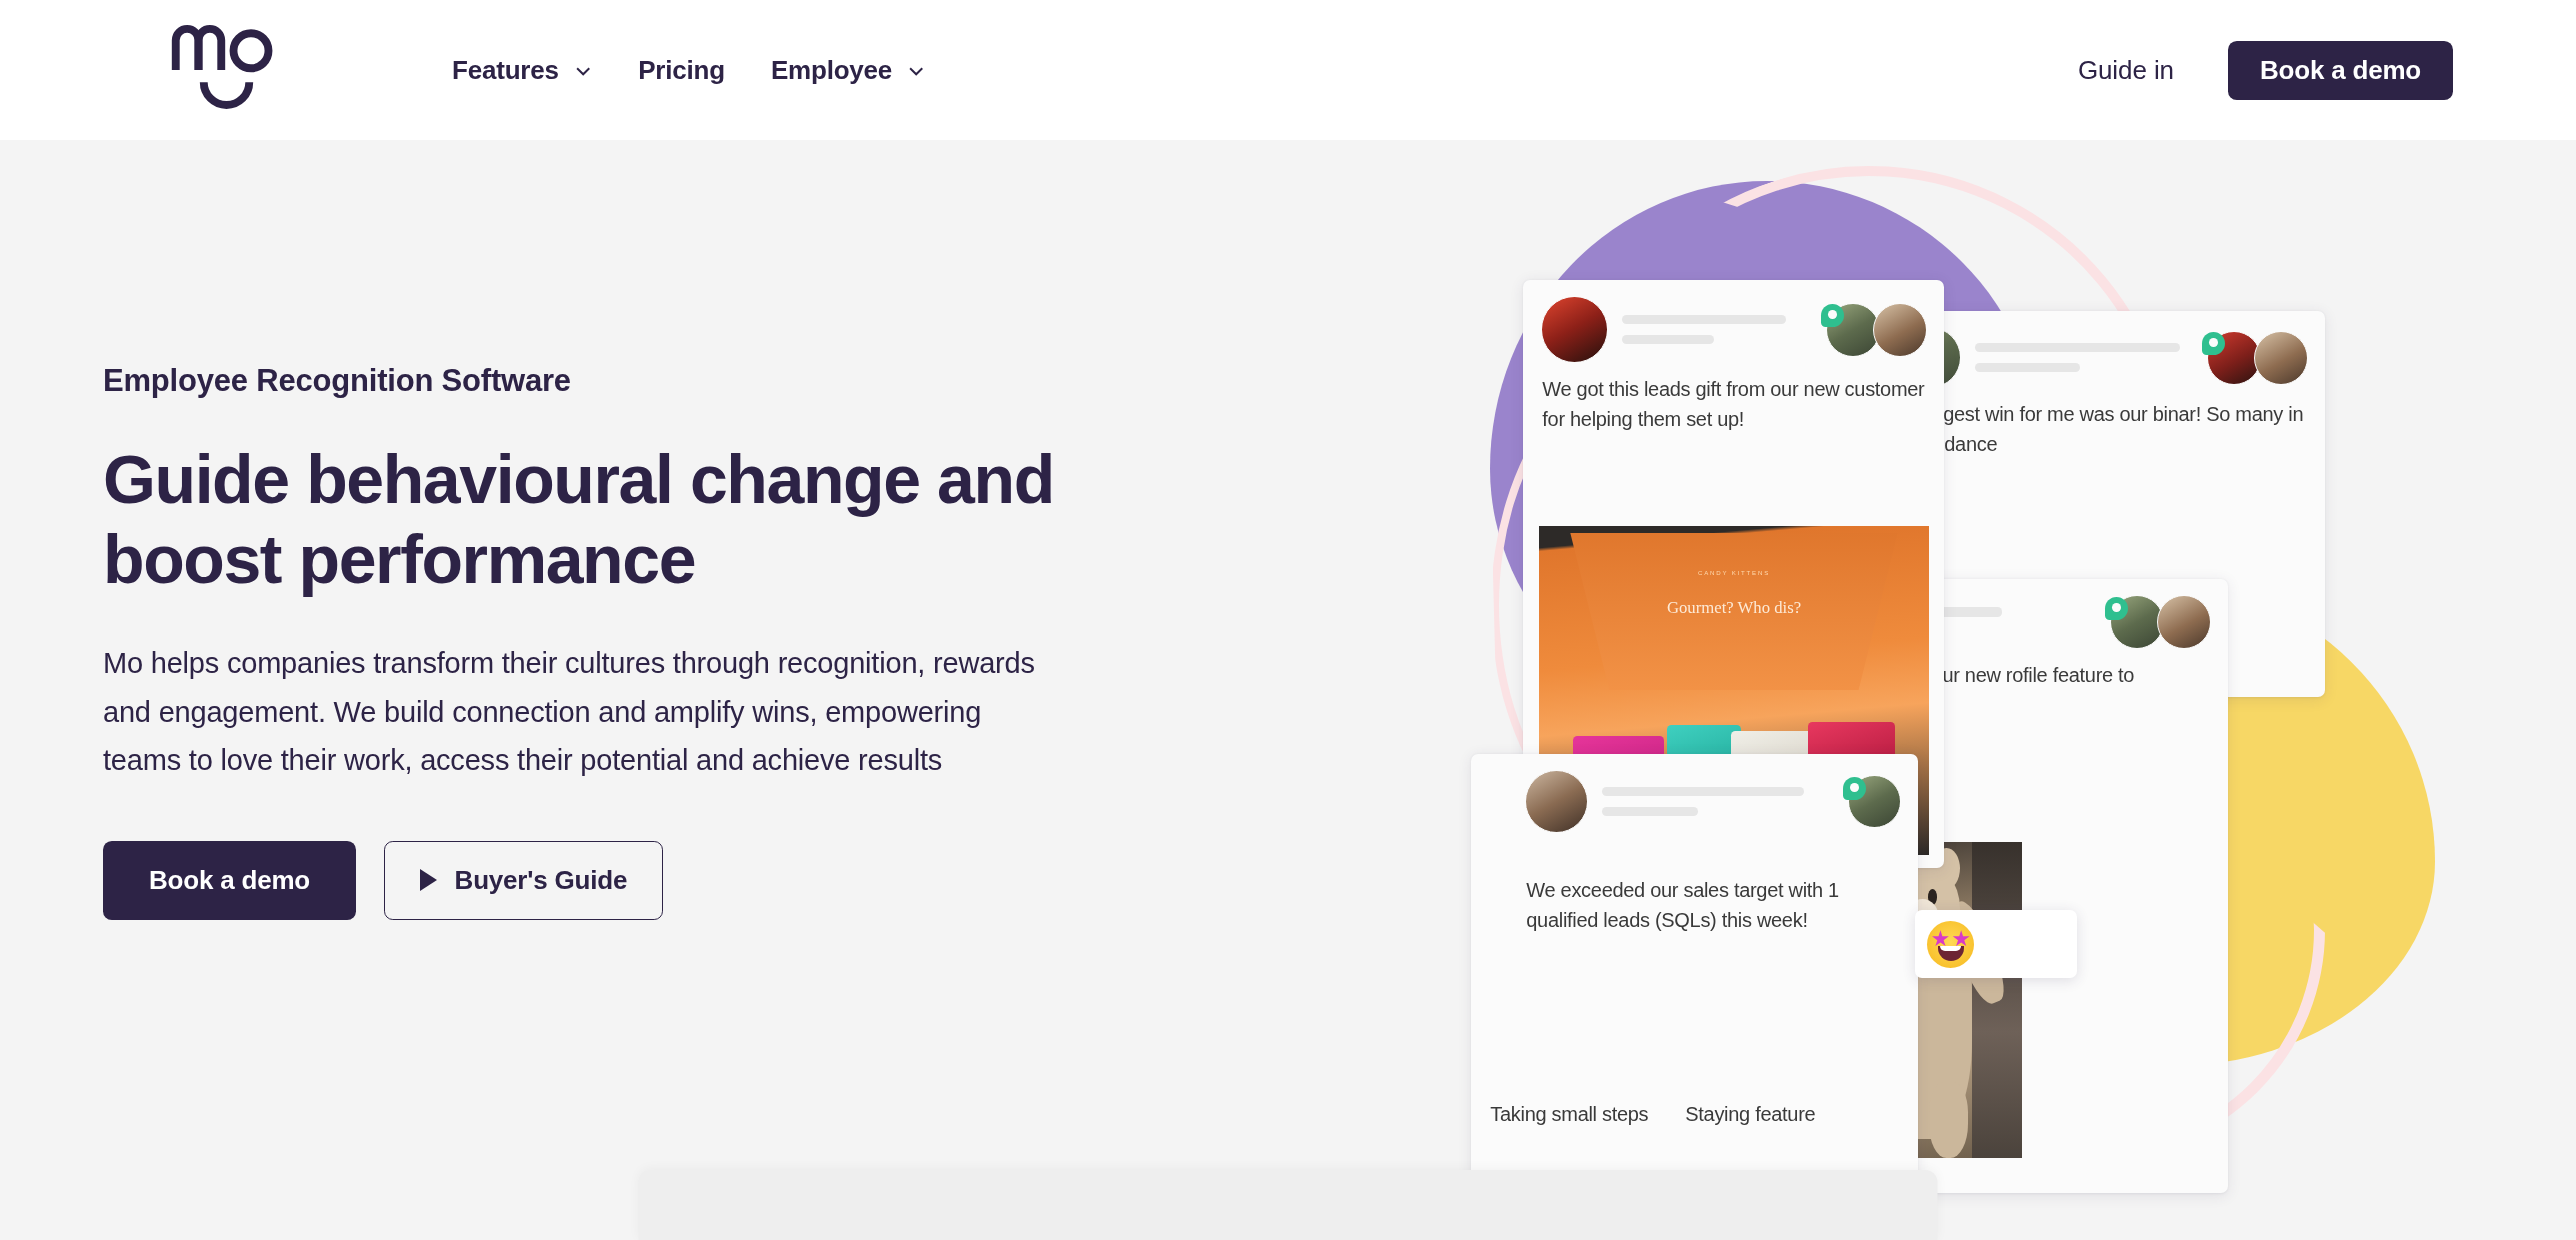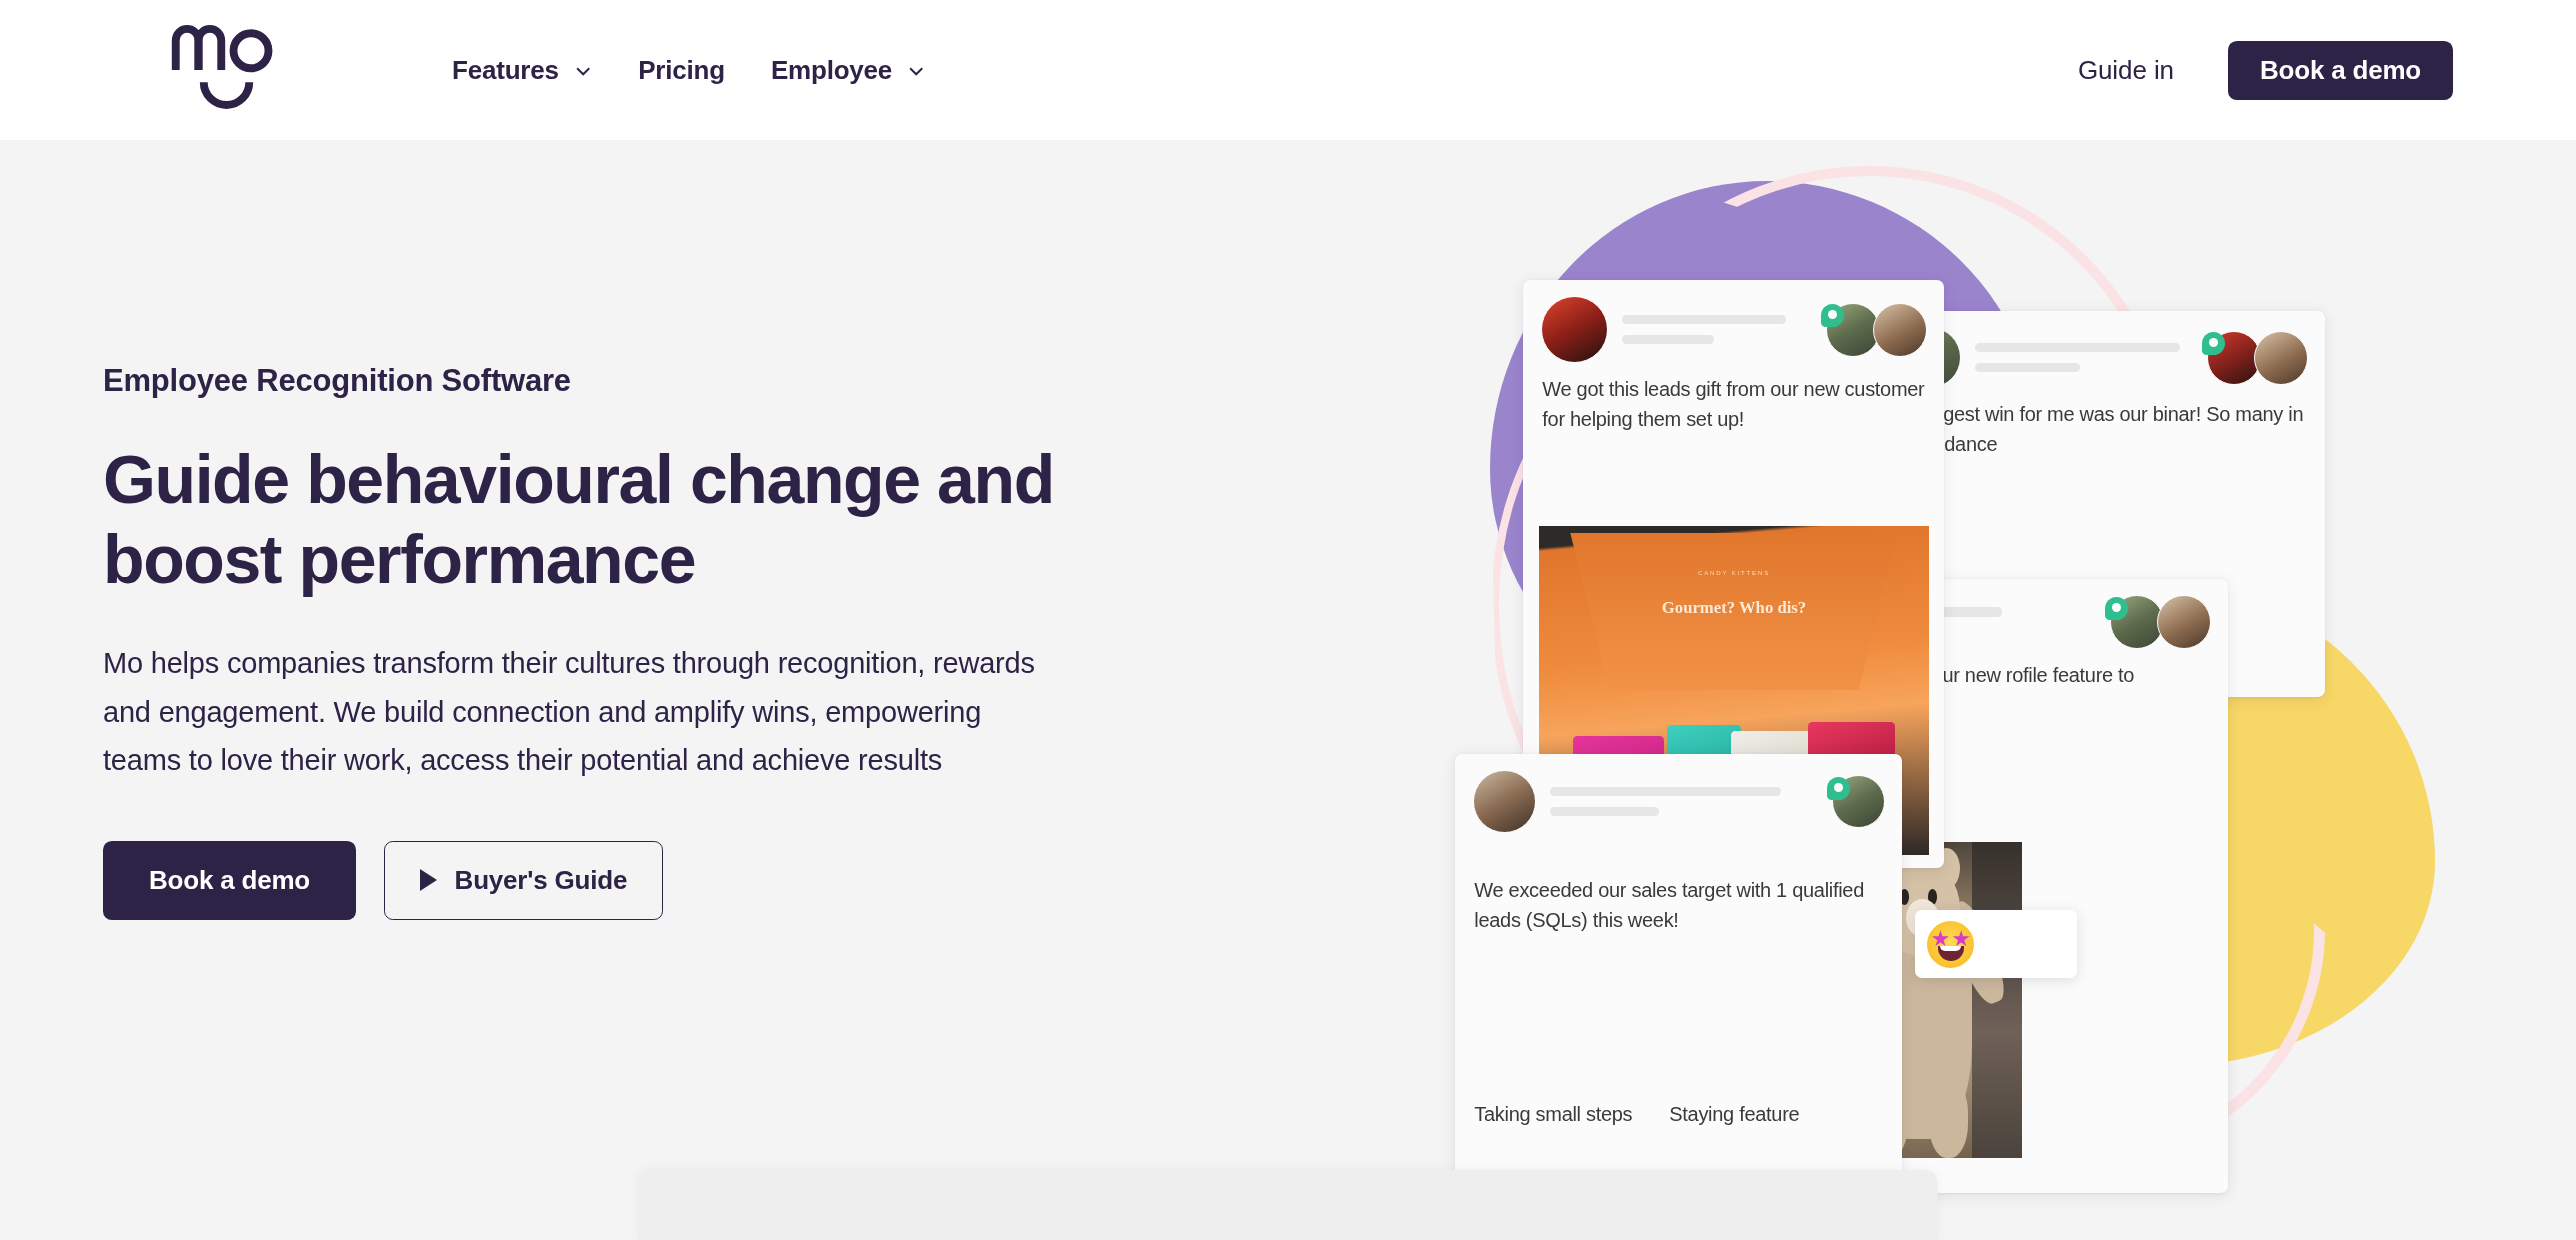--- a/index.html
+++ b/index.html
@@ -333,21 +333,21 @@
     width: 84%; height: 48%;
     background: linear-gradient(180deg,#e0772d,#f29246);
     clip-path: polygon(0 0, 100% 0, 88% 100%, 12% 100%);
   }
   .gift-label {
     position: absolute;
     left: 0; right: 0; top: 22%;
     text-align: center;
     color: #fff3e4;
     font-family: "Liberation Serif", serif;
-    font-weight: 700;
+    font-weight: 400;
     font-size: 16.7px;
     line-height: 1.25;
     opacity: .92;
   }
   .gift-tiny {
     position:absolute; left:0; right:0; top:13%;
     text-align:center; color:#ffd9ae; font-size:6.1px; letter-spacing:1.8px;
   }
   .gift-contents {
     position: absolute;
@@ -598,21 +598,21 @@
           <div class="pouch" style="left:27%; top:40%; width:24%; height:58%; background:linear-gradient(160deg,#f2f2ef,#d8d4cb);"></div>
           <div class="pouch" style="left:30%; top:10%; width:22%; height:42%; background:linear-gradient(160deg,#3fd0c0,#1ea695);"></div>
           <div class="pouch" style="left:49%; top:14%; width:25%; height:52%; background:linear-gradient(160deg,#f0efe8,#cfc8ba);"></div>
           <div class="pouch" style="left:50%; top:48%; width:26%; height:50%; background:linear-gradient(160deg,#ef3f6d,#b81e45);"></div>
           <div class="pouch" style="left:72%; top:8%;  width:26%; height:46%; background:linear-gradient(160deg,#e8385f,#a81438);"></div>
           <div class="pouch" style="left:70%; top:42%; width:28%; height:56%; background:linear-gradient(160deg,#45d6c4,#1ba393);"></div>
         </div>
       </div>
     </div>
 
-    <div class="card" style="left:104px; top:614px; width:447px; height:426px;">
+    <div class="card" style="left:120px; top:614px; width:447px; height:426px;padding-left:36px;">
       <div class="card-head">
         <div class="av" style="width:63px;height:63px;background:linear-gradient(150deg,#cdb8a2,#8a6b52 50%,#3f3027);"></div>
         <div class="meta">
           <div class="bar" style="width:80%;"></div>
           <div class="bar b2" style="width:38%;"></div>
         </div>
         <div class="react">
           <div class="gbadge"></div>
           <div class="av" style="width:53px;height:53px;background:linear-gradient(150deg,#9aa87f,#5d6b4d 50%,#3b4534);"></div>
         </div>

